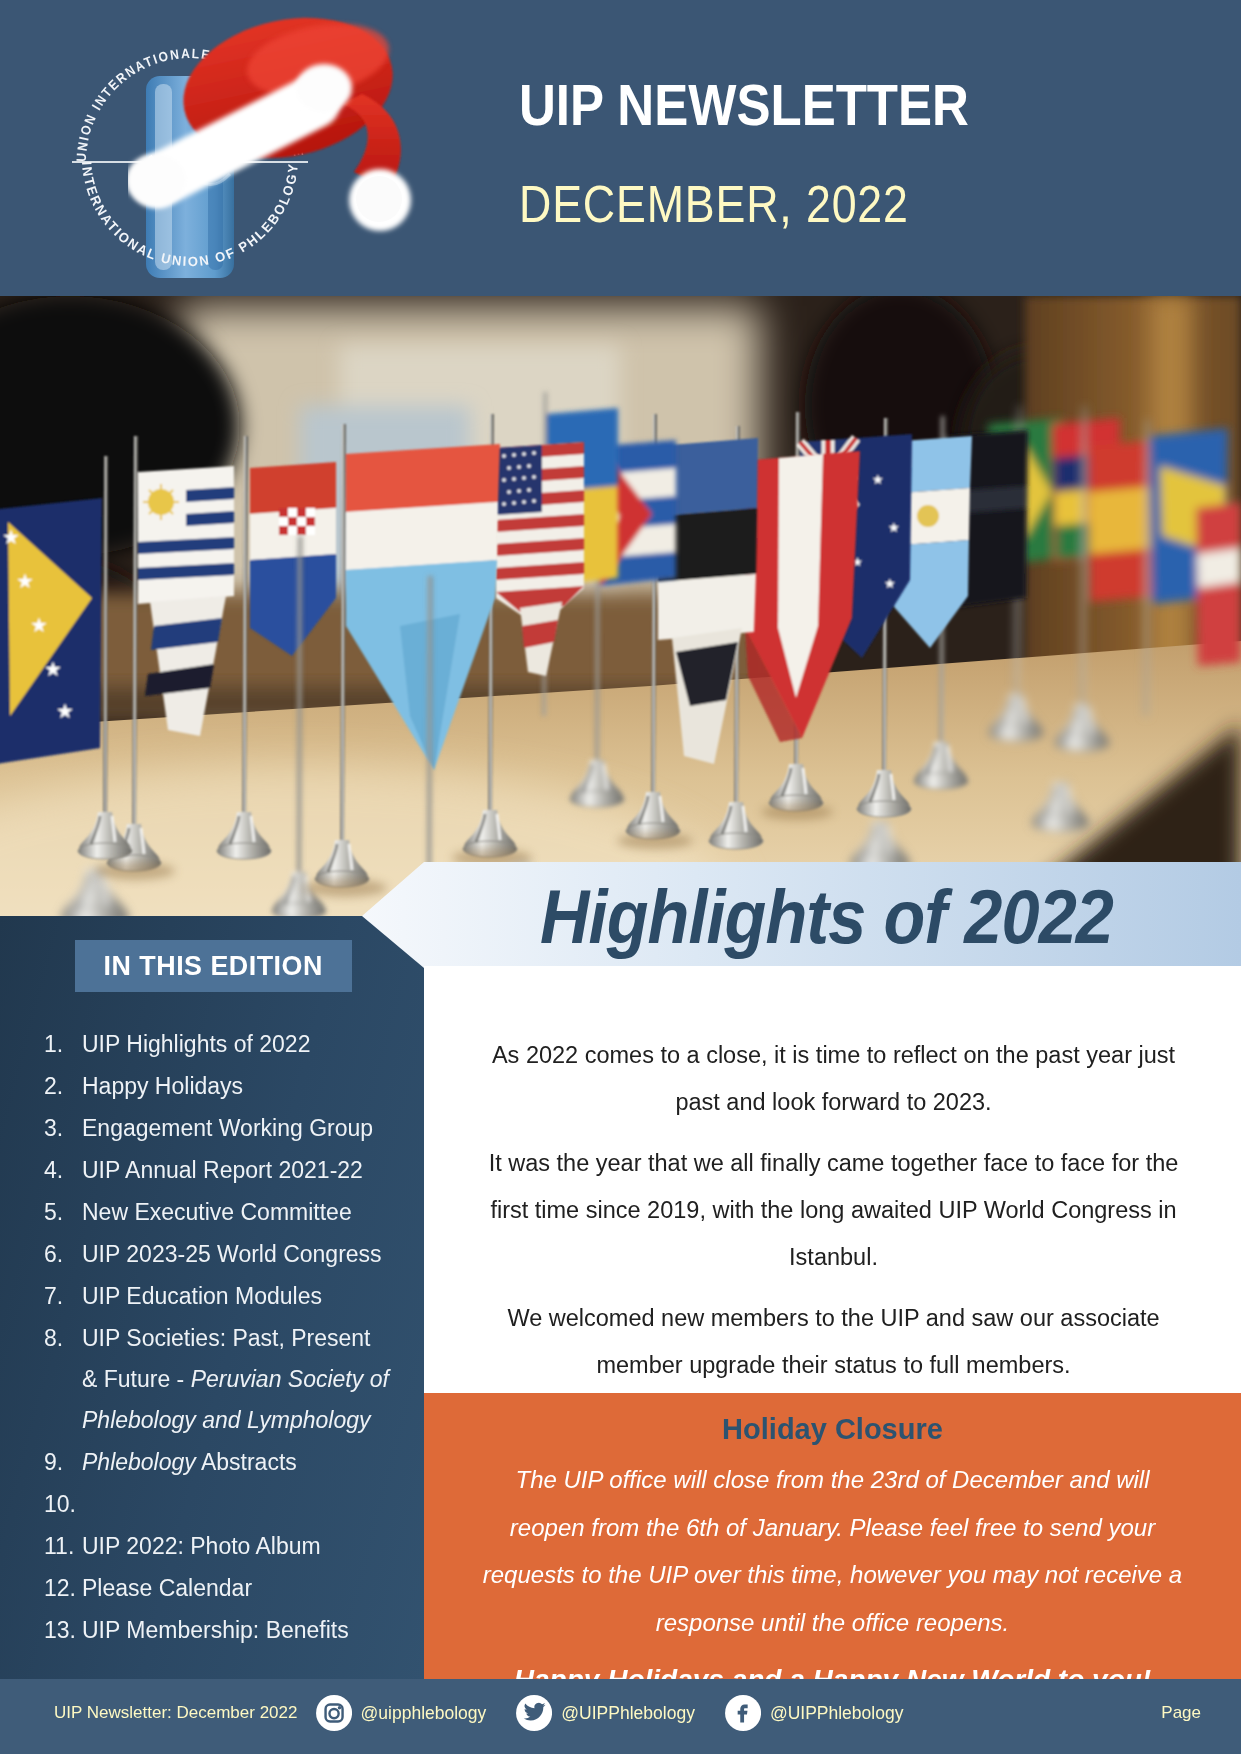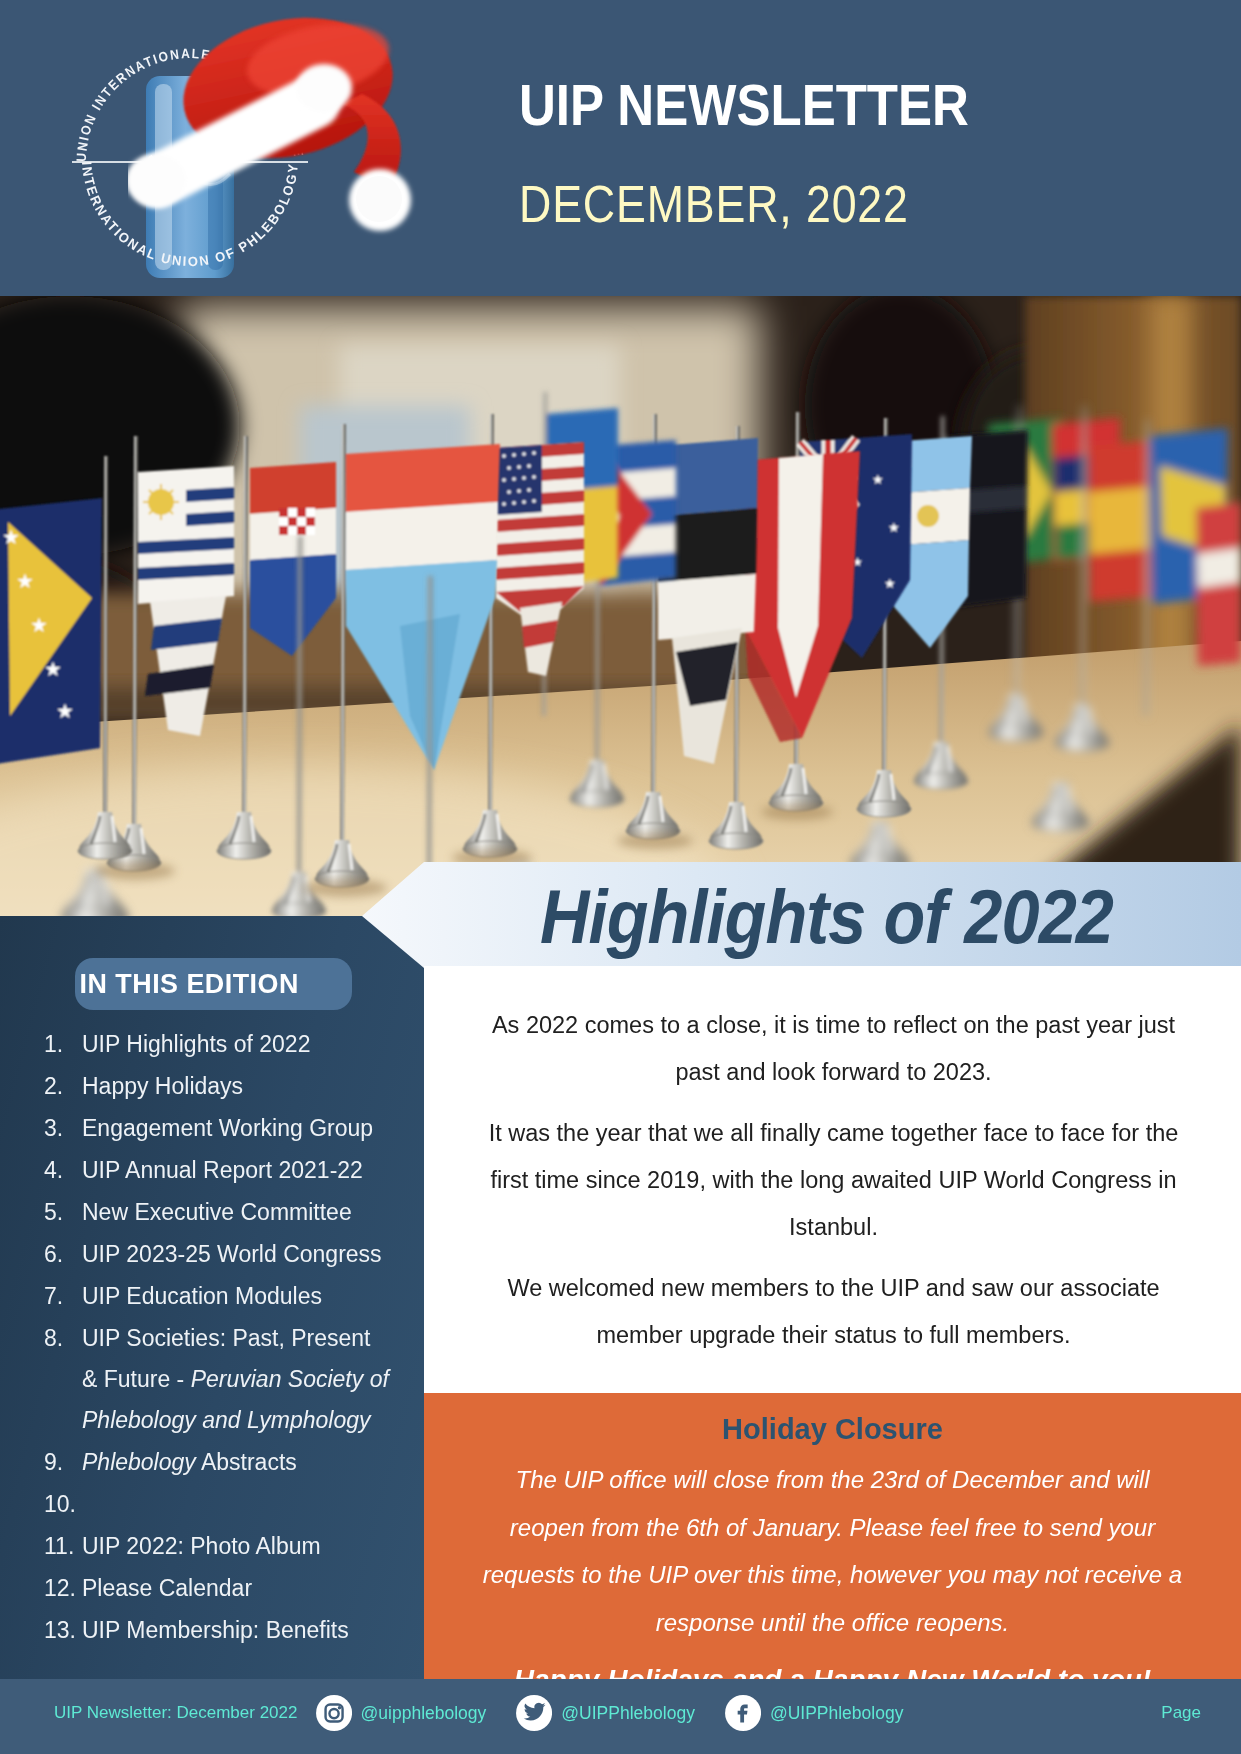--- a/index.html
+++ b/index.html
@@ -31,53 +31,53 @@
     transform:scaleX(.9);letter-spacing:-1px;padding-left:56px;white-space:nowrap;
   }
   
   .sidebar{
     position:absolute;left:0;top:916px;width:424px;height:763px;
     background:linear-gradient(105deg,#21384e 0%,#2b4864 55%,#32526f 100%);
     clip-path:polygon(0 0,362px 0,100% 52px,100% 100%,0 100%);
     color:#eef2f6;
   }
   .edition-title-box{
-    position:absolute;left:75px;top:42px;width:277px;height:52px;background:#4d7297;
-    display:flex;align-items:center;border-radius:18px;
+    position:absolute;left:75px;top:24px;width:277px;height:52px;background:#4d7297;
+    display:flex;align-items:center;justify-content:center;
   }
   .edition-title{font-size:28px;font-weight:bold;color:#ffffff;letter-spacing:.5px;white-space:nowrap;transform:scaleX(.96);}
   .edition-list{
     position:absolute;left:0;top:108px;margin:0;padding:0 0 0 44px;list-style:none;
     font-size:23px;line-height:41px;width:348px;
   }
   .edition-list li{display:flex;margin-bottom:1px;}
   .edition-list .num{flex:0 0 38px;}
   .edition-list .txt{flex:1;}
   .edition-list em{font-style:italic;}
   
   .content{
     position:absolute;left:424px;top:966px;width:817px;height:713px;background:#ffffff;
   }
-  .content-inner{padding:36px 48px 0 50px;text-align:center;color:#202020;}
+  .content-inner{padding:36px 48px 0 50px;text-align:center;color:#202020;margin-top:30px;}
   .content-inner p{
     font-size:23.5px;line-height:2.0;margin:0 auto 14px auto;max-width:706px;
   }
   .read-more{font-weight:bold;color:#2d4d68;font-size:24px;margin-top:24px !important;}
   
   .holiday{
     position:absolute;left:0;right:0;top:427px;bottom:0;background:#de6a38;
     text-align:center;color:#ffffff;
   }
   .holiday-title{font-size:29px;font-weight:bold;color:#2c5370;margin:20px 0 10px 0;}
   .holiday-body{font-size:24px;font-style:italic;line-height:1.98;max-width:700px;margin:0 auto;}
   .holiday-closing{font-size:28px;font-weight:bold;font-style:italic;margin-top:18px;}
   
   .footer{
     position:absolute;left:0;top:1679px;width:1241px;height:75px;background:#3f5c79;
-    color:#5eead4;font-size:17px;
+    color:#fef9c3;font-size:17px;
   }
   .footer-left{position:absolute;left:54px;top:24px;}
   .footer-page{position:absolute;right:40px;top:24px;}
   .socials{
     position:absolute;left:50%;top:16px;transform:translateX(-50%);
     display:flex;align-items:center;gap:8px;white-space:nowrap;
   }
   .social-item{display:flex;align-items:center;gap:9px;margin-right:22px;}
   .social-icon{width:36px;height:36px;display:inline-block;}
   .social-icon svg{display:block;}

